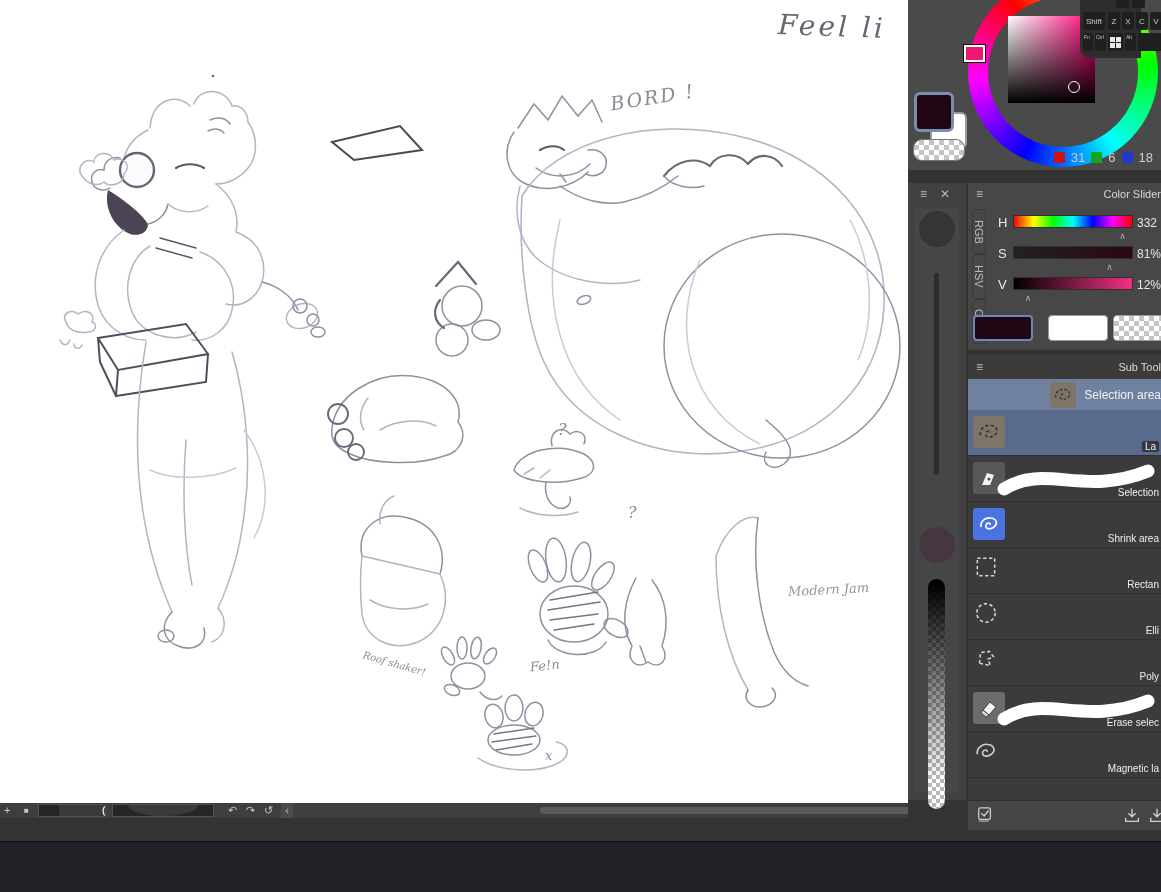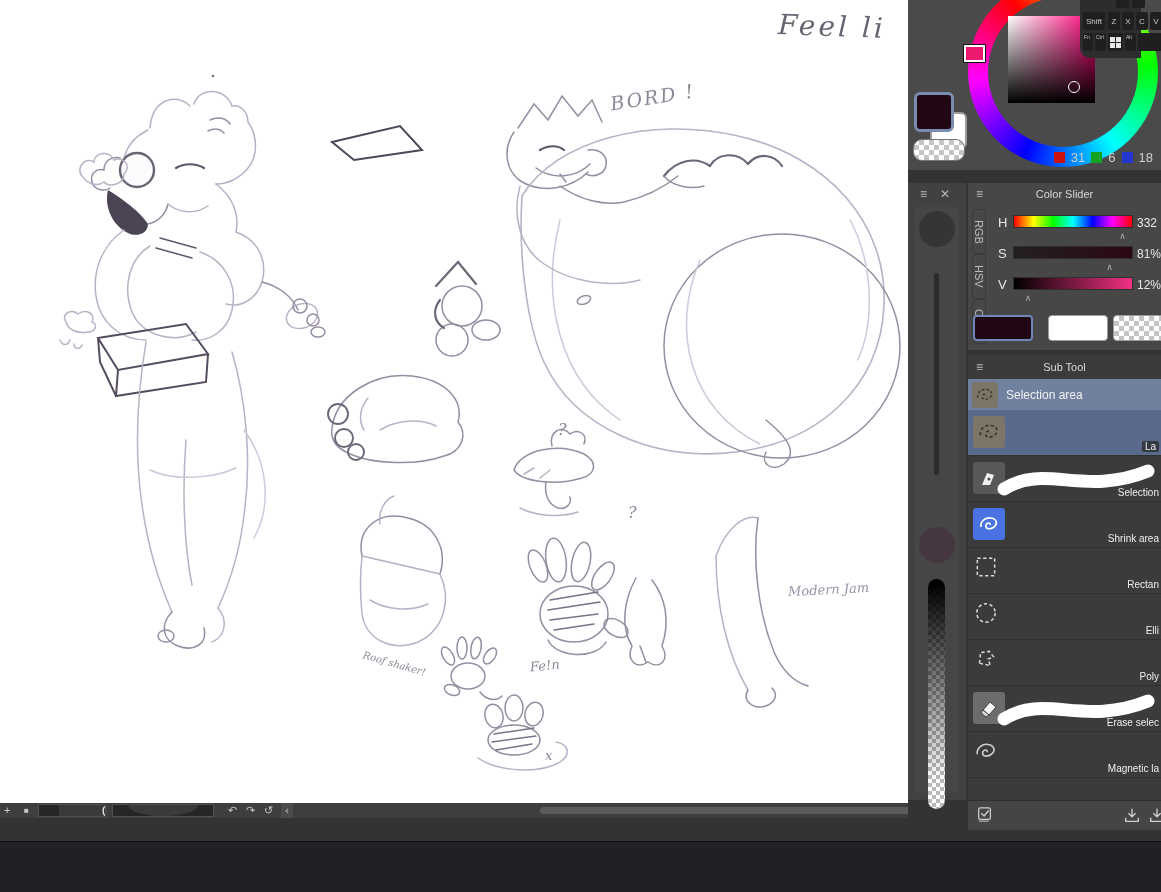--- a/index.html
+++ b/index.html
@@ -22,21 +22,21 @@
   .cb-plus{left:4px;}  .cb-sq{left:24px;font-size:8px;}
   .cb-field{position:absolute;top:1px;height:13px;background:#262626;border:1px solid #4f4f4f;box-sizing:border-box;overflow:hidden;}
   .cb-f1{left:38px;width:68px;} .cb-f2{left:112px;width:102px;}
   .cb-field .mound{position:absolute;right:0;bottom:0;width:70%;height:200%;background:#3a3a3a;border-radius:50% 50% 0 0;}
   .cb-f1 .val{position:absolute;left:19px;top:0;line-height:12px;font-size:14px;color:#eee;z-index:1;padding-left:44px;}
   .cb-undo{left:228px;} .cb-redo{left:246px;} .cb-reset{left:264px;}
   .cb-coll{left:281px;width:12px;text-align:center;background:#4b4b4b;height:15px;}
   .cb-scroll{position:absolute;left:540px;top:4px;width:408px;height:7px;border-radius:4px;background:#5b5b5b;}
   
   .rightcol{position:absolute;left:908px;top:0;width:253px;height:841px;background:#333;}
-  .panel-title{font-size:11px;color:#d8d8d8;text-align:center;}
+  .panel-title{font-size:11px;color:#d8d8d8;text-align:right;}
   .menu-glyph{font-size:12px;color:#b9b9b9;}
   
   .wheel{position:absolute;left:0;top:0;width:253px;height:170px;background:#4a4a4a;overflow:hidden;}
   .hue-ring{position:absolute;left:60px;top:-23px;width:190px;height:190px;border-radius:50%;
     background:conic-gradient(from -35deg,#f00,#ff0,#0f0,#0ff,#00f,#f0f,#f00);}
   .hue-hole{position:absolute;left:80px;top:-3px;width:150px;height:150px;border-radius:50%;background:#4a4a4a;}
   .sv-square{position:absolute;left:100px;top:16px;width:87px;height:87px;
     background:linear-gradient(to top,#000,rgba(0,0,0,0)),linear-gradient(to right,#fff,#ff0077);}
   .sv-cursor{position:absolute;left:160px;top:81px;width:10px;height:10px;border:1.5px solid #fff;border-radius:50%;box-shadow:0 0 1px #000;}
   .hue-handle{position:absolute;left:56px;top:45px;width:17px;height:13px;background:#ec1a6e;border:2px solid #fff;outline:1px solid #111;}
@@ -86,21 +86,21 @@
   .cs-val{position:absolute;left:139px;top:5px;font-size:12px;color:#e8e8e8;white-space:nowrap;}
   .cs-swatches{position:absolute;left:3px;top:132px;width:193px;height:28px;}
   .cs-sw{position:absolute;top:0;width:60px;height:26px;border-radius:4px;box-sizing:border-box;}
   .sw-main{left:2px;background:#200713;border:2px solid #6e87b8;}
   .sw-sub{left:77px;background:#fff;border:1px solid #9a9a9a;}
   .sw-trans{left:142px;border:1px solid #9a9a9a;}
   
   .subtool{position:absolute;left:60px;top:355px;width:193px;height:475px;background:#3b3b3b;overflow:hidden;}
   .st-head{position:relative;height:24px;line-height:24px;}
   .st-head .menu-glyph{position:absolute;left:8px;top:0;}
-  .st-group{position:absolute;left:0;top:24px;width:193px;height:31px;background:#70809f;display:flex;align-items:center;}
+  .st-group{position:absolute;left:0;top:24px;width:193px;height:31px;background:#70809f;display:flex;align-items:center;justify-content:flex-end;}
   .st-group .tile{margin-left:4px;}
   .st-group-label{margin-left:8px;font-size:12px;color:#f2f2f2;}
   .st-row{position:absolute;left:0;width:193px;height:45px;border-bottom:1px solid #313131;background:#3b3b3b;}
   .st-row.sel{background:#5a6a8c;}
   .tile{width:26px;height:26px;border-radius:3px;display:flex;align-items:center;justify-content:center;flex:none;}
   .tile.tan{background:#7d7668;} .tile.blue{background:#4a72e0;} .tile.dark{background:#585858;} .tile.gray{background:#6c6c6c;}
   .st-icon{position:absolute;left:5px;top:6px;}
   .st-icon.big .tile{width:32px;height:32px;}
   .st-label{position:absolute;right:2px;bottom:3px;font-size:10px;color:#efefef;white-space:nowrap;}
   .st-label.tag{background:rgba(40,40,40,.75);padding:0 3px;border-radius:2px;}

